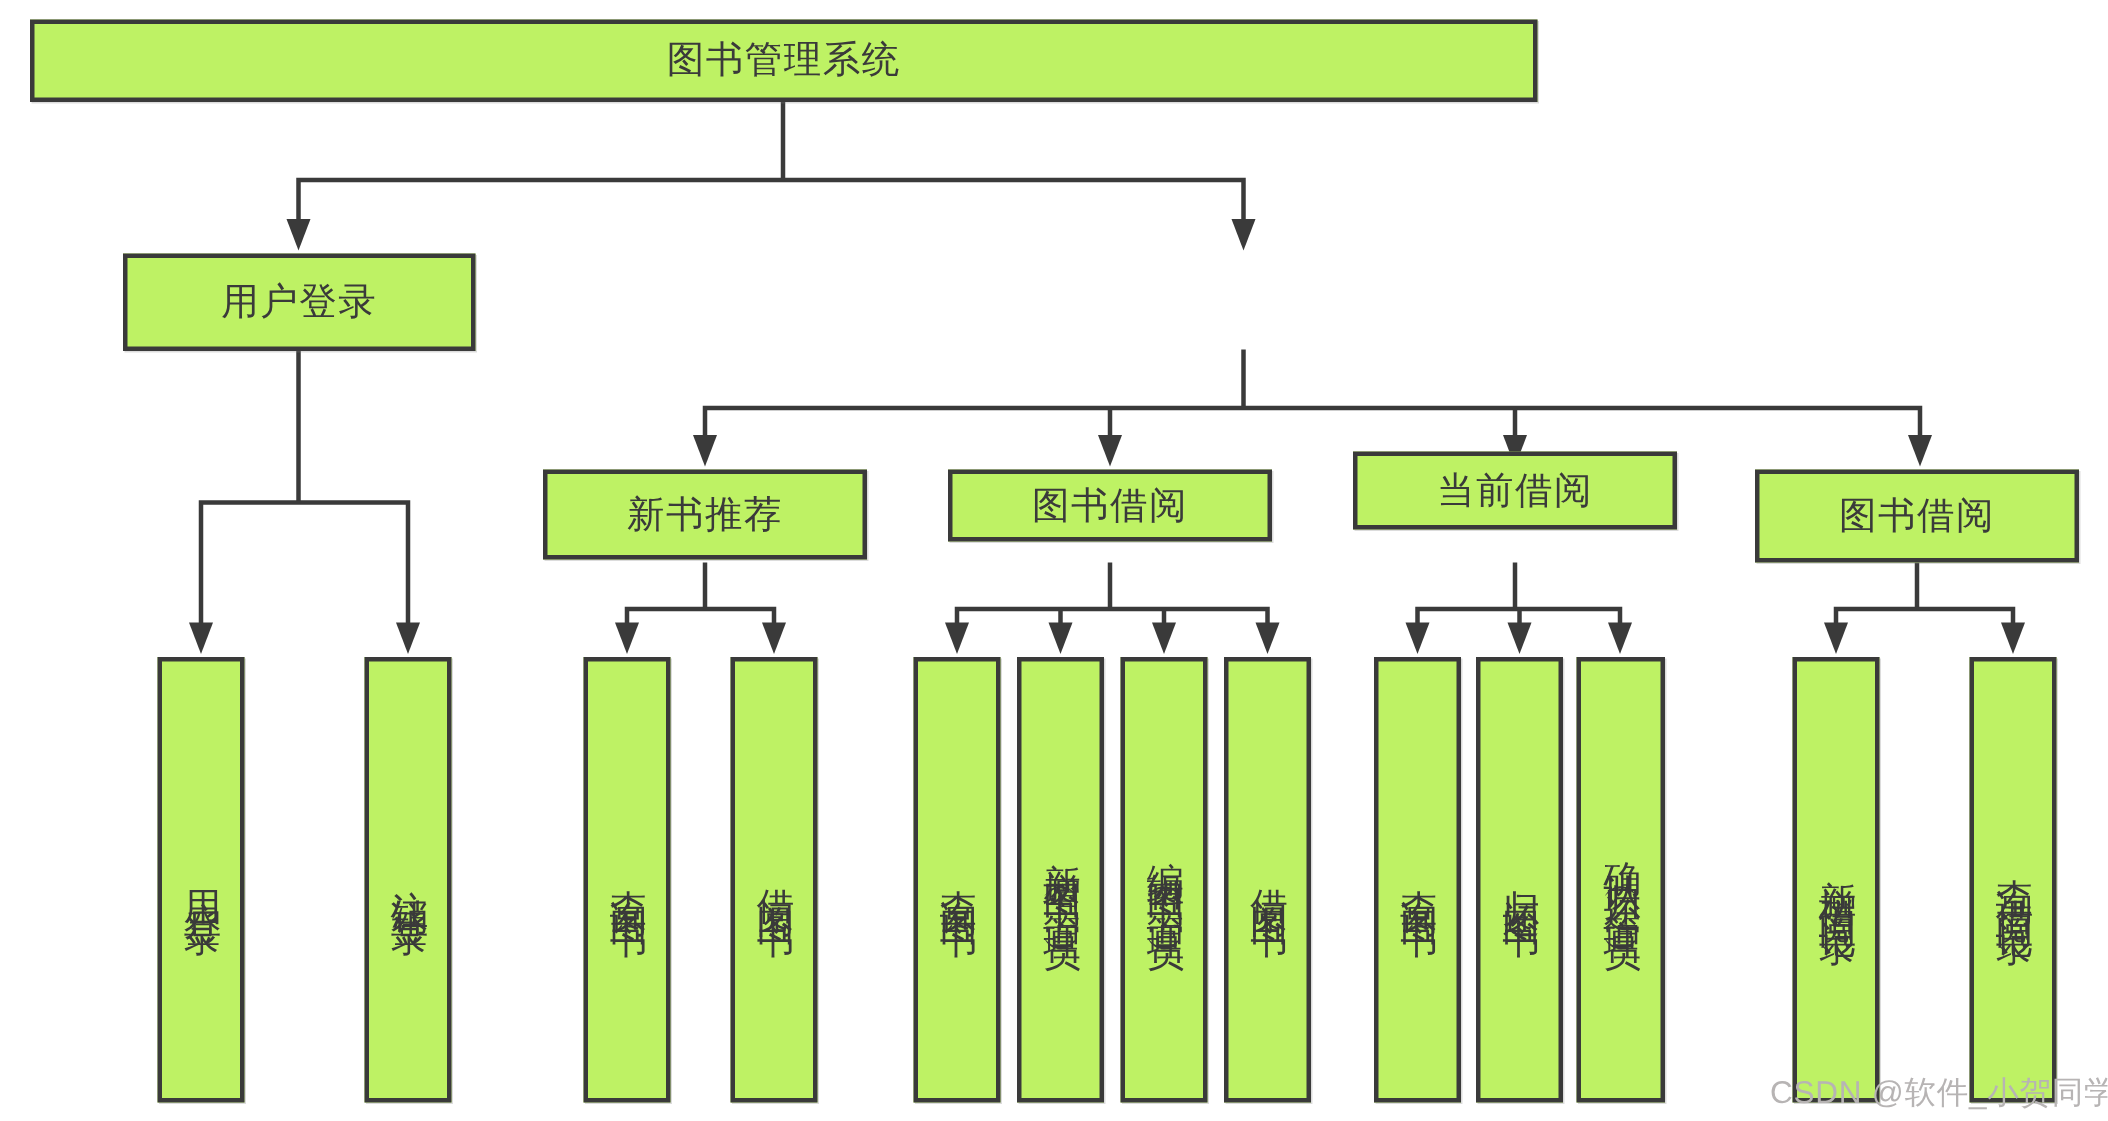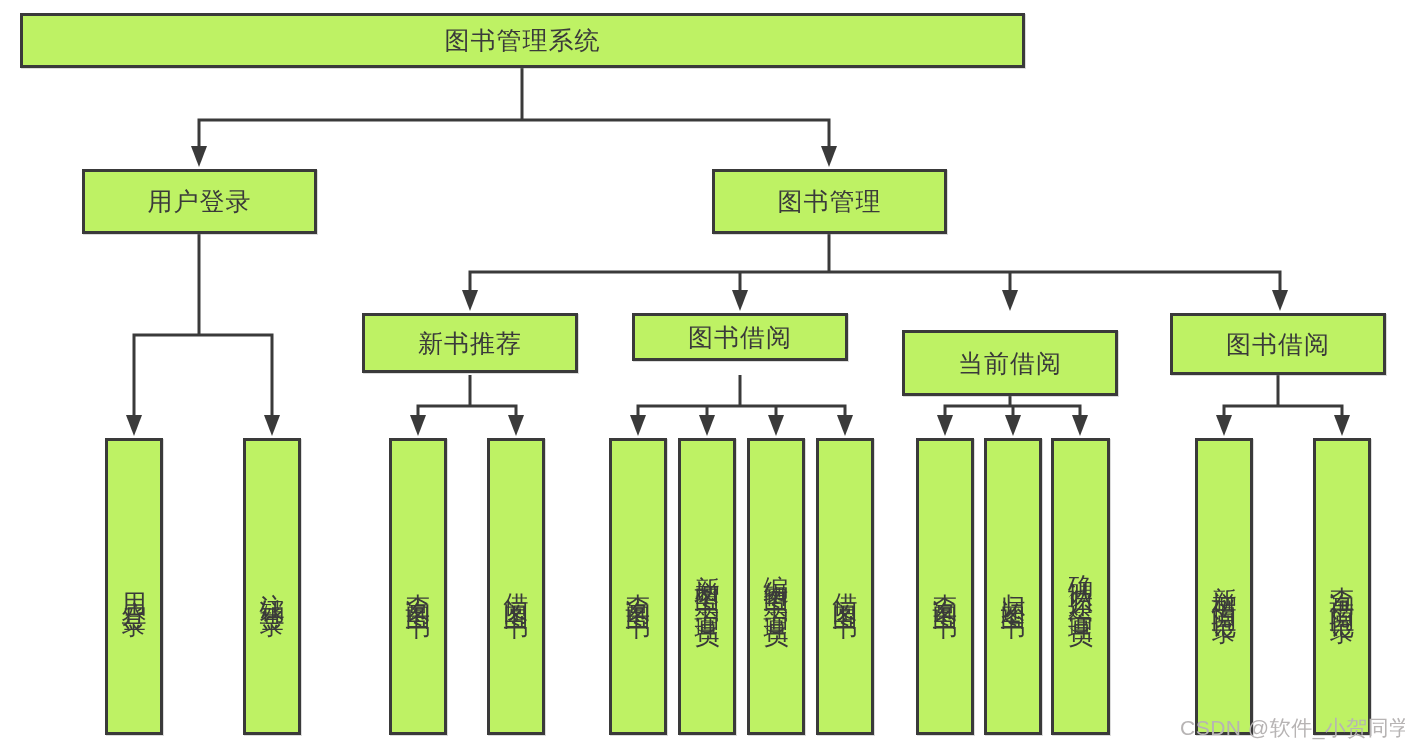--- a/index.html
+++ b/index.html
@@ -106,31 +106,28 @@
     </g>
   </svg>
 
   <div class="node" style="left:20px;top:13px;width:1005px;height:55px;">
     <span class="lbl">图书管理系统</span>
   </div>
 
   <div class="node" style="left:82px;top:169px;width:235px;height:65px;">
     <span class="lbl">用户登录</span>
   </div>
-  <div class="node" style="left:712px;top:169px;width:235px;height:65px;">
-    <span class="lbl">图书管理</span>
-  </div>
 
   <div class="node" style="left:362px;top:313px;width:216px;height:60px;font-family:Liberation Serif, serif;">
     <span class="lbl">新书推荐</span>
   </div>
   <div class="node" style="left:632px;top:313px;width:216px;height:48px;">
     <span class="lbl">图书借阅</span>
   </div>
-  <div class="node" style="left:902px;top:330px;width:216px;height:66px;">
+  <div class="node" style="left:902px;top:301px;width:216px;height:52px;">
     <span class="lbl">当前借阅</span>
   </div>
   <div class="node" style="left:1170px;top:313px;width:216px;height:62px;">
     <span class="lbl">图书借阅</span>
   </div>
 
   <div class="node leaf" style="left:105px;top:438px;width:58px;height:297px;">
     <span class="lbl">用户登录</span>
   </div>
   <div class="node leaf" style="left:243px;top:438px;width:58px;height:297px;">

